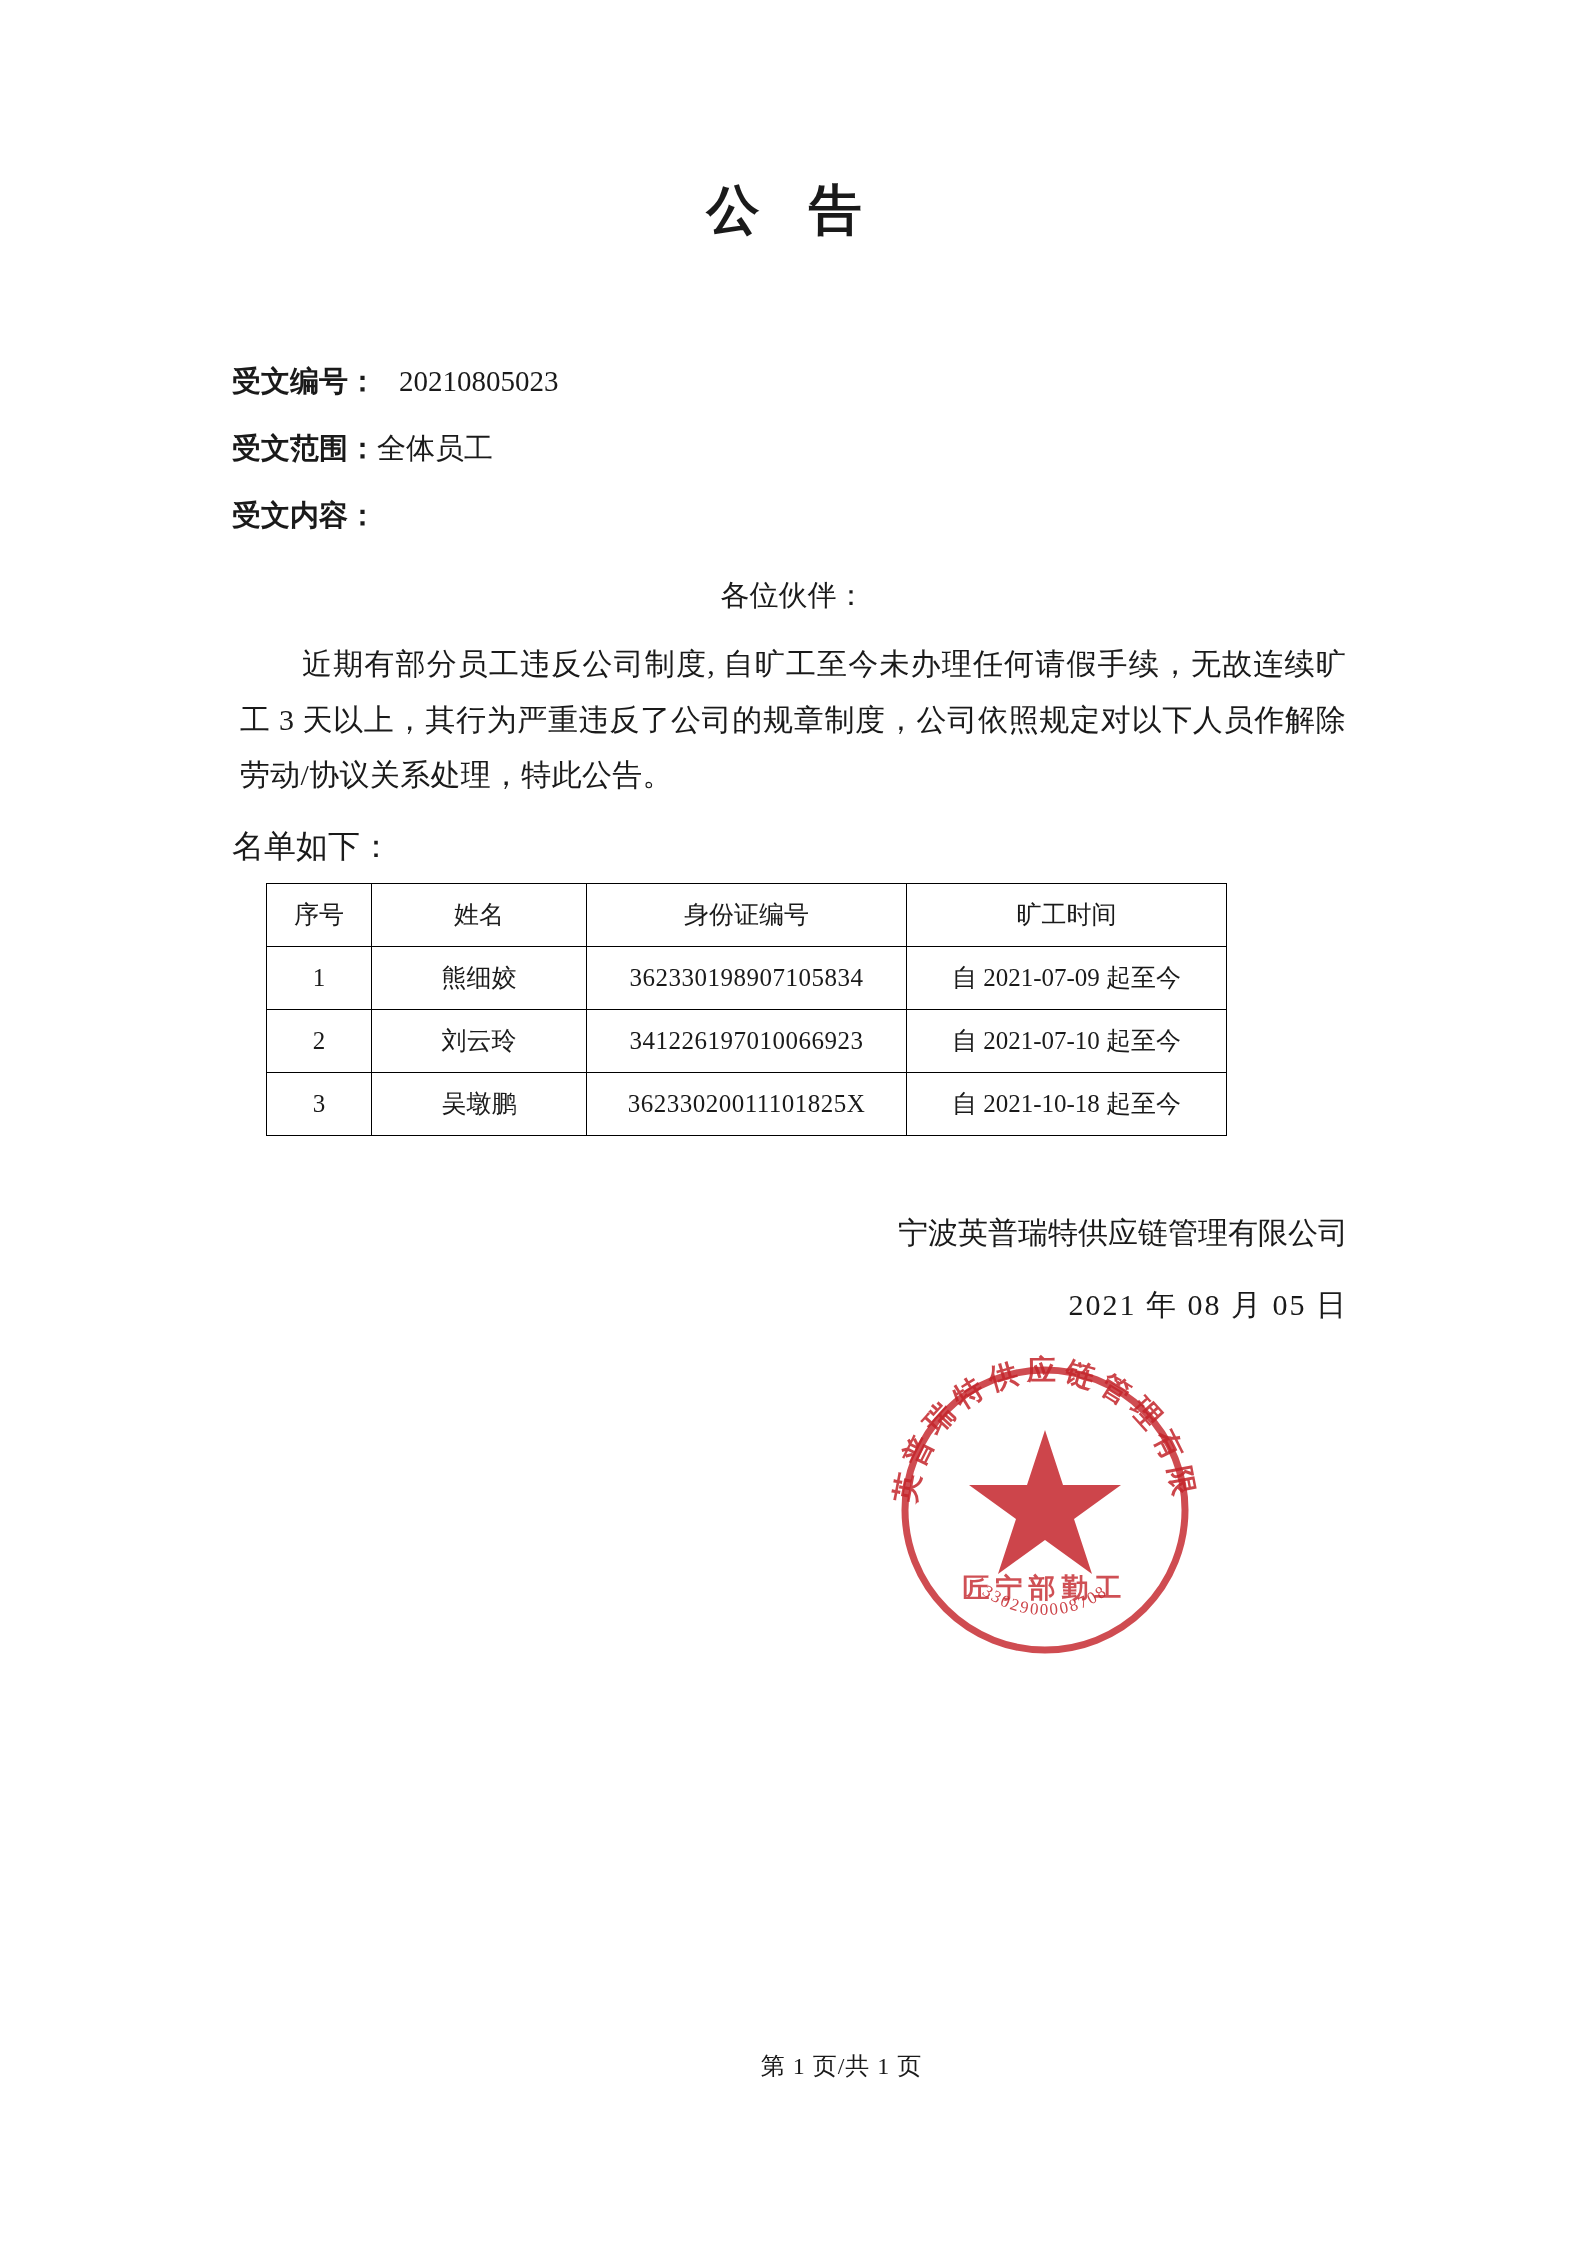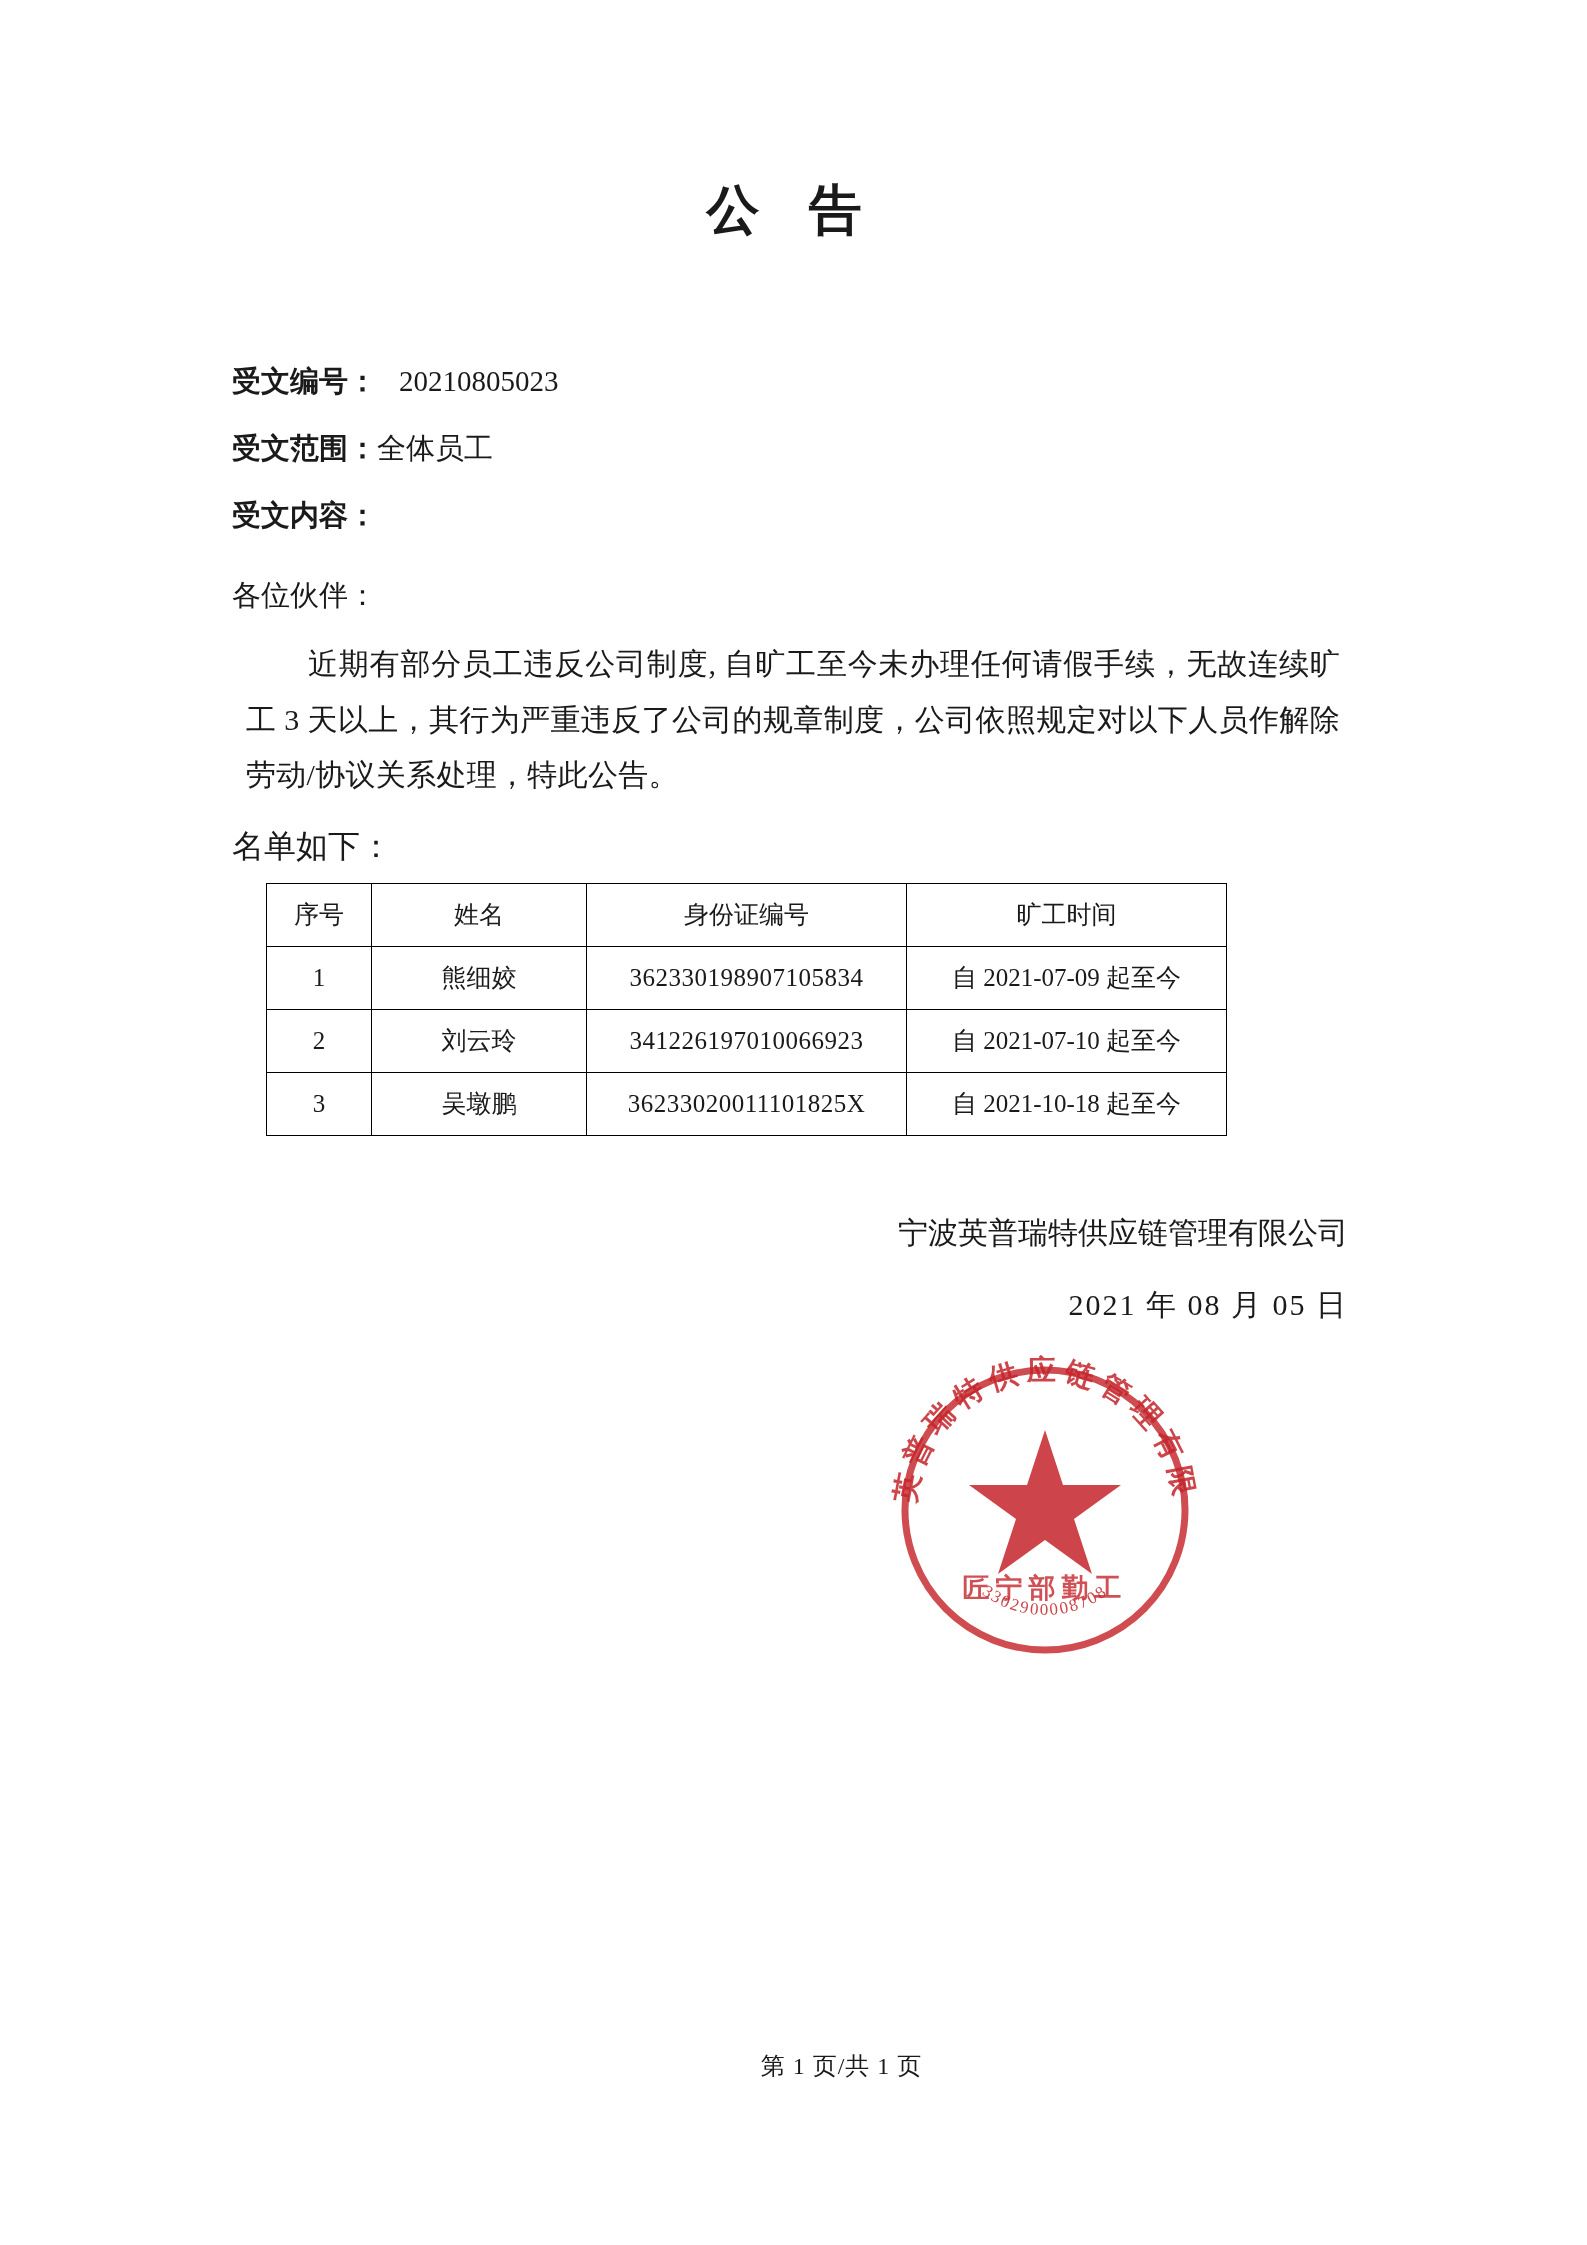--- a/index.html
+++ b/index.html
@@ -53,27 +53,28 @@
     font-size: 29px;
   }
   .meta-value-indent {
     display: inline-block;
     padding-left: 22px;
   }
   .salutation {
     font-size: 29px;
     margin-top: 46px;
     margin-bottom: 20px;
+    text-align: center;
   }
   .body-para {
     font-size: 30px;
     line-height: 1.85;
     text-align: justify;
     text-indent: 62px;
-    margin: 14px;
+    margin: 8px;
     letter-spacing: 0.3px;
   }
   .list-label {
     font-size: 32px;
     margin-top: 22px;
     margin-bottom: 14px;
   }
   table.roster {
     border-collapse: collapse;
     width: 960px;

